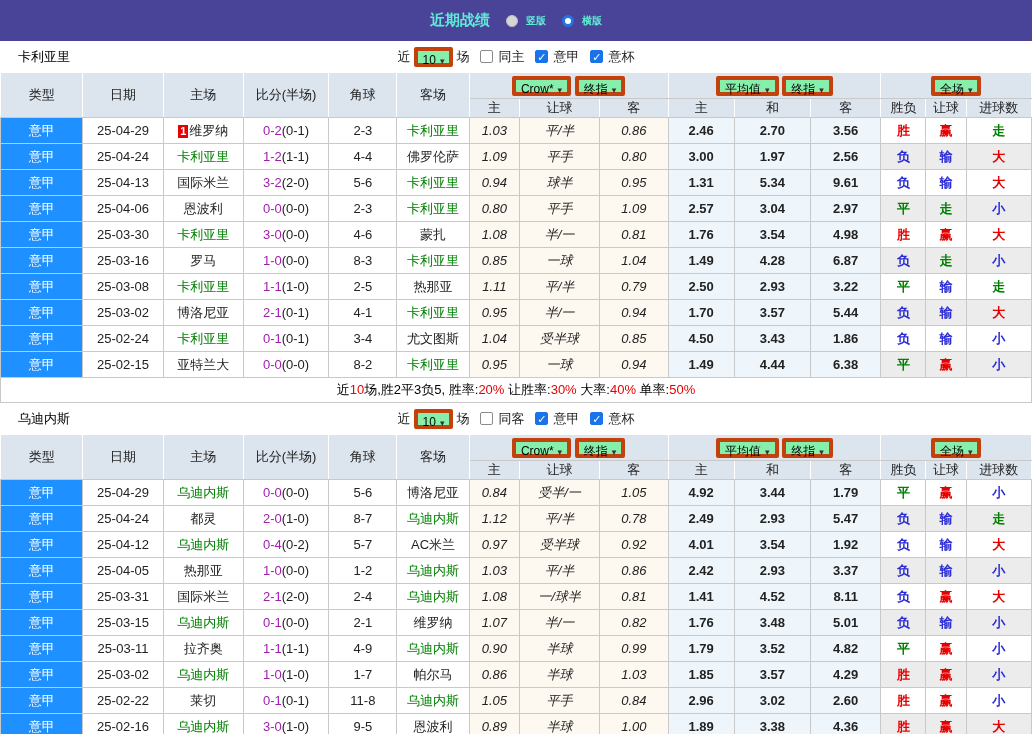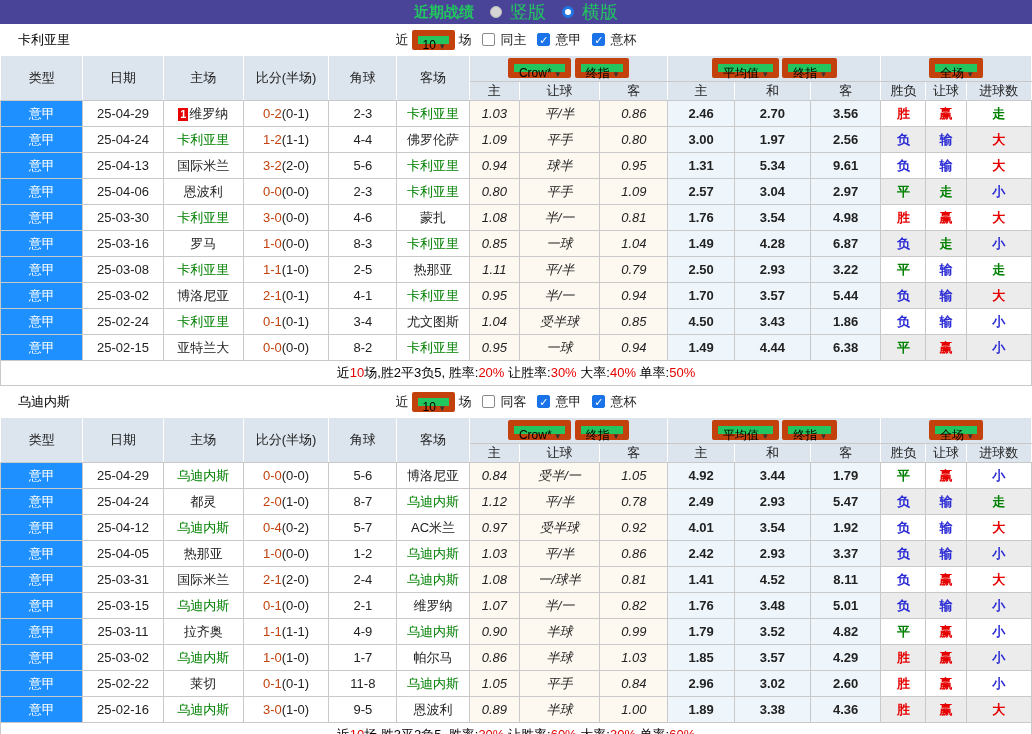--- a/index.html
+++ b/index.html
@@ -4,31 +4,31 @@
 <style>
   * { box-sizing: border-box; margin: 0; padding: 0; }
   html,body { background:#fff; }
   body {
     width: 1032px;
     font-family: "Liberation Sans", "DejaVu Sans", sans-serif;
     font-size: 13px;
     color: #222;
   }
   .titlebar {
-    height: 24px;
+    height: 41px;
     background: #4a4499;
-    color: #22c55e;
+    color: #5eead4;
     display: flex;
     align-items: center;
     justify-content: center;
     gap: 6px;
     font-weight: bold;
     font-size: 15px;
   }
-  .titlebar .rlabel { font-weight: normal; font-size: 18px; }
+  .titlebar .rlabel { font-weight: bold; font-size: 10px; }
   .radio {
     display: inline-block;
     width: 12px; height: 12px;
     border-radius: 50%;
     vertical-align: -1px;
     margin: 0 2px 0 10px;
   }
   .radio.gray { background: #d6d6d6; border: 1px solid #c0c0c0; }
   .radio.blue { background: #fff; border: 3px solid #2176e0; }
   .teamrow {
@@ -40,22 +40,22 @@
   }
   .teamrow .teamname { position: absolute; left: 18px; color: #000; }
   .teamrow .controls {
     margin: 0 auto;
     display: flex;
     align-items: center;
     gap: 3px;
   }
   .sel {
     display: inline-block;
-    border: 6px solid #c2410c;
-    background: #22c55e;
+    border: 4px solid #c2410c;
+    background: #86efac;
     border-radius: 2px;
     padding: 0 5px;
     height: 20px;
     line-height: 18px;
     font-size: 12px;
     color: #000;
     white-space: nowrap;
   }
   .sel .arr { font-size: 9px; margin-left: 4px; color: #333; }
   .cb {
@@ -101,21 +101,21 @@
   .badge {
     display: inline-block;
     background: #e60000;
     color: #fff;
     font-size: 11px;
     line-height: 13px;
     padding: 0 2px;
     margin-right: 1px;
     font-weight: bold;
   }
-  .score-ft { color: #c2410c; }
+  .score-ft { color: #a21caf; }
   td.summary {
     height: 25px;
     text-align: center;
     color: #000;
     background: #fff;
   }
   td.summary .red { color: #e60000; }
 </style>
 </head>
 <body>

